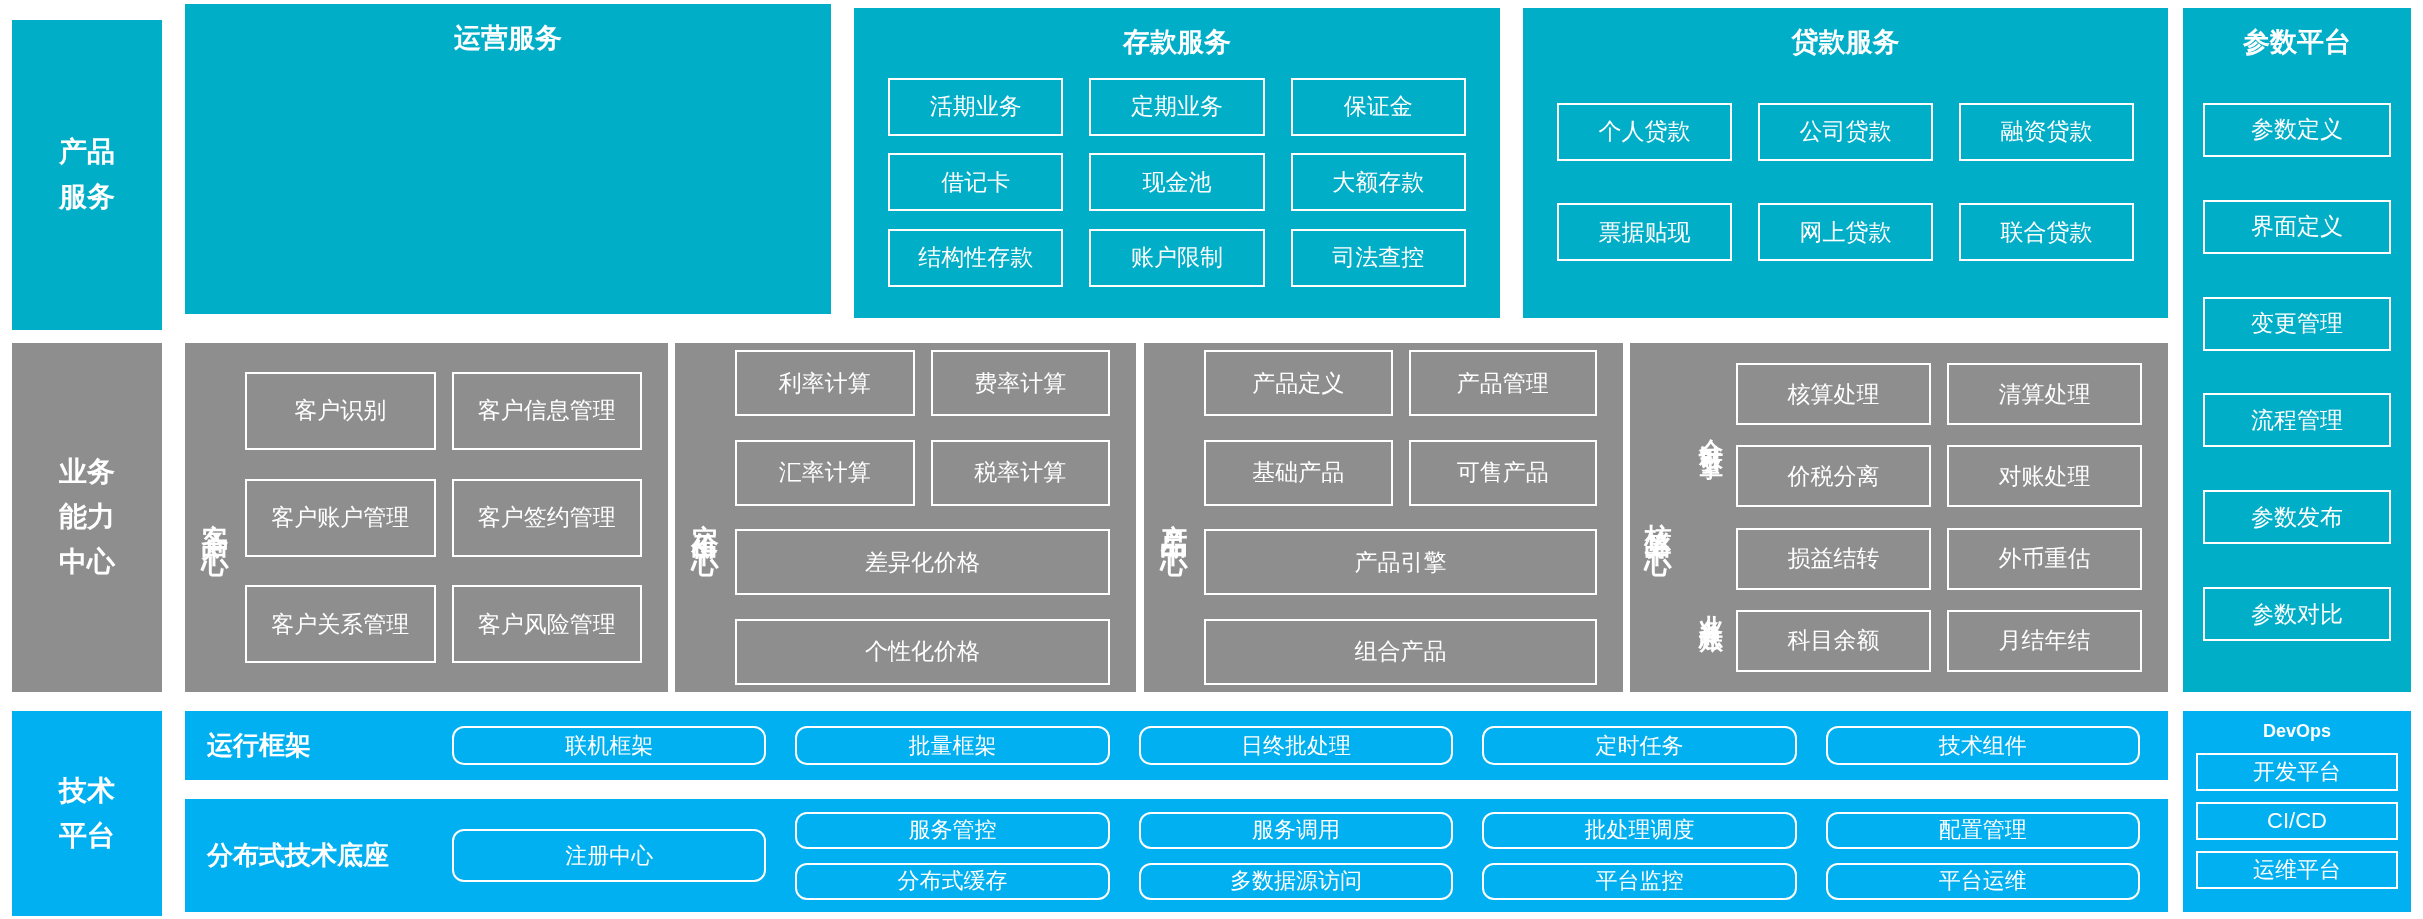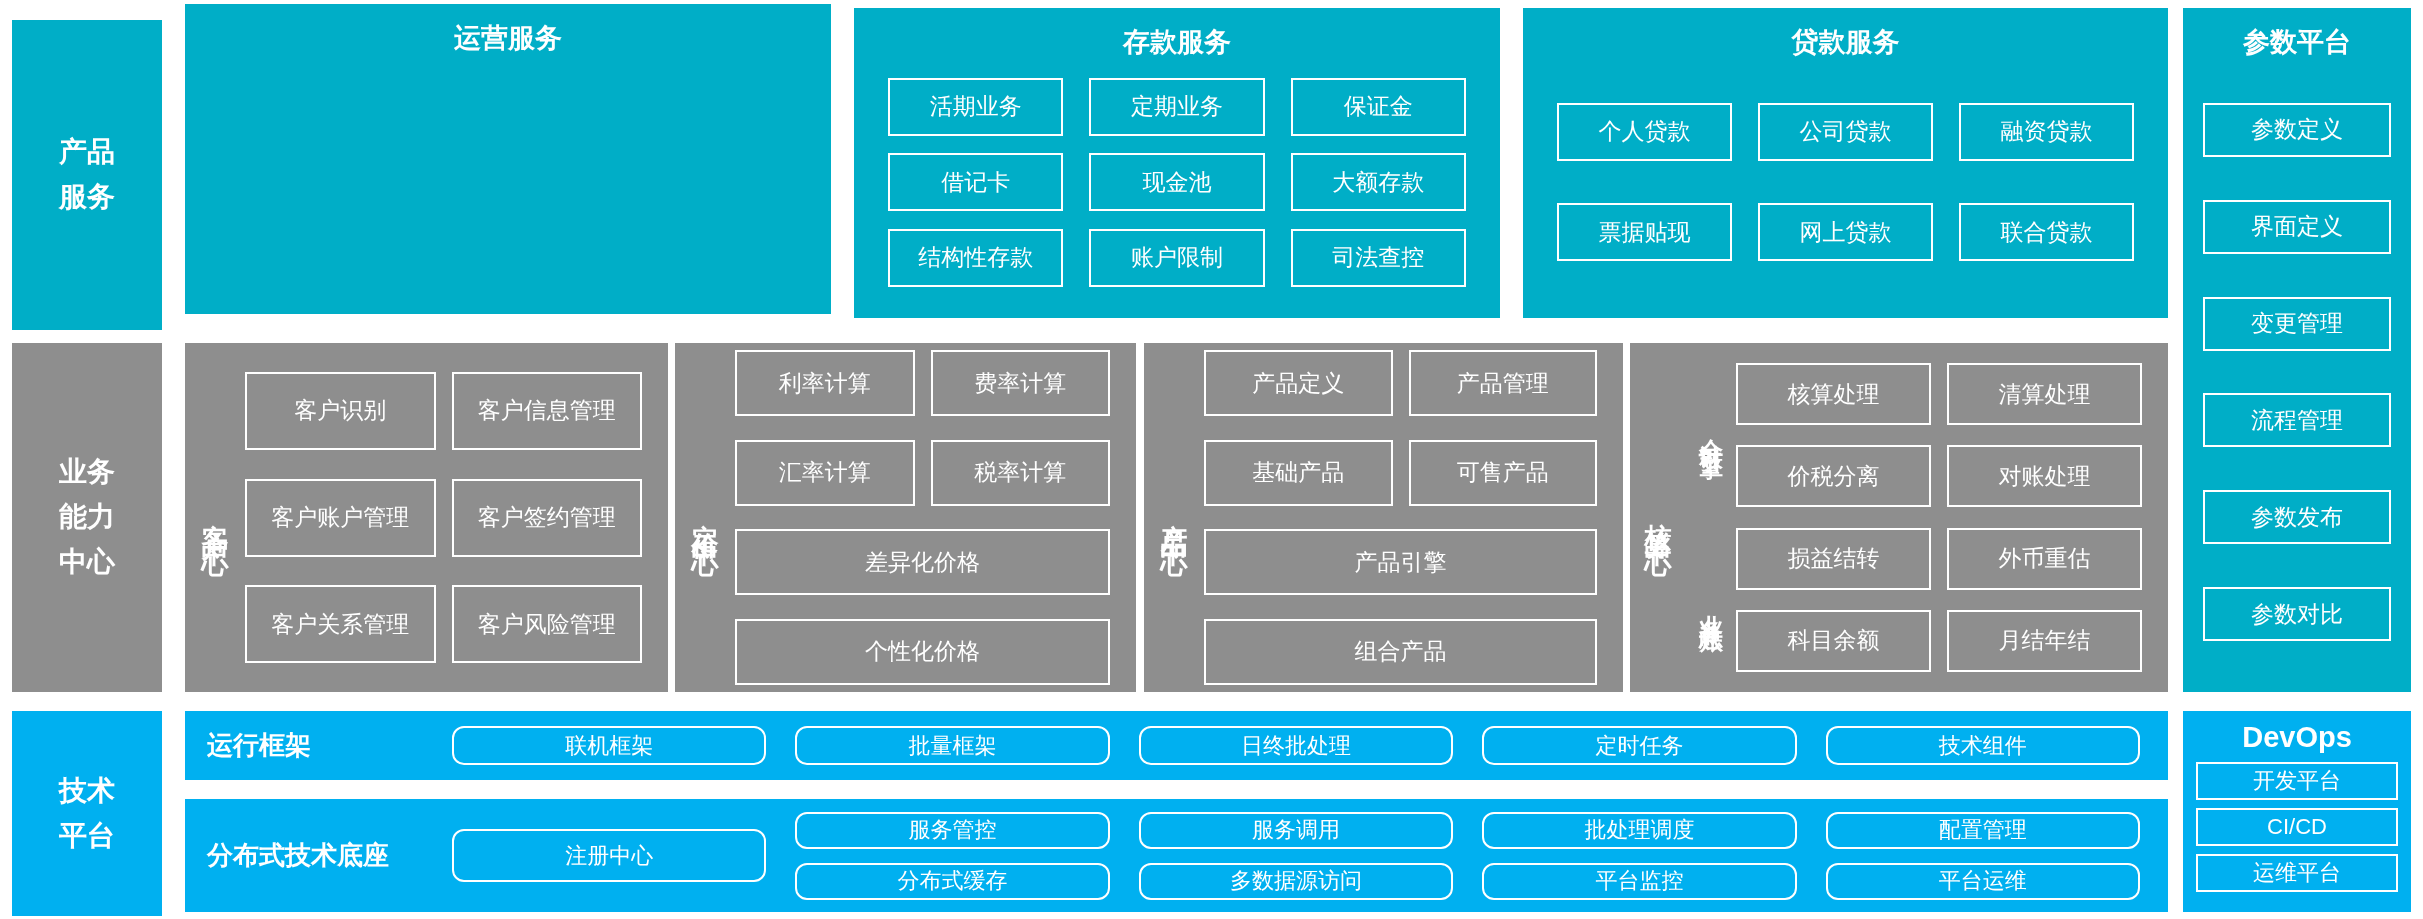--- a/index.html
+++ b/index.html
@@ -161,19 +161,19 @@
     <div class="cell">批处理调度</div>
     <div class="cell">配置管理</div>
     <div class="cell">分布式缓存</div>
     <div class="cell">多数据源访问</div>
     <div class="cell">平台监控</div>
     <div class="cell">平台运维</div>
   </div>
 </div>
 
 <div class="region blue panel" style="left:2183px;top:711px;width:228px;height:201px">
-  <div class="panel-title" style="padding-top:10px;font-size:29px">DevOps</div>
+  <div class="panel-title" style="padding-top:10px;font-size:18px">DevOps</div>
   <div class="vstack" style="padding-bottom:12px">
     <div class="cell devops-cell">开发平台</div>
     <div class="cell devops-cell">CI/CD</div>
     <div class="cell devops-cell">运维平台</div>
   </div>
 </div>
 
 </body></html>

